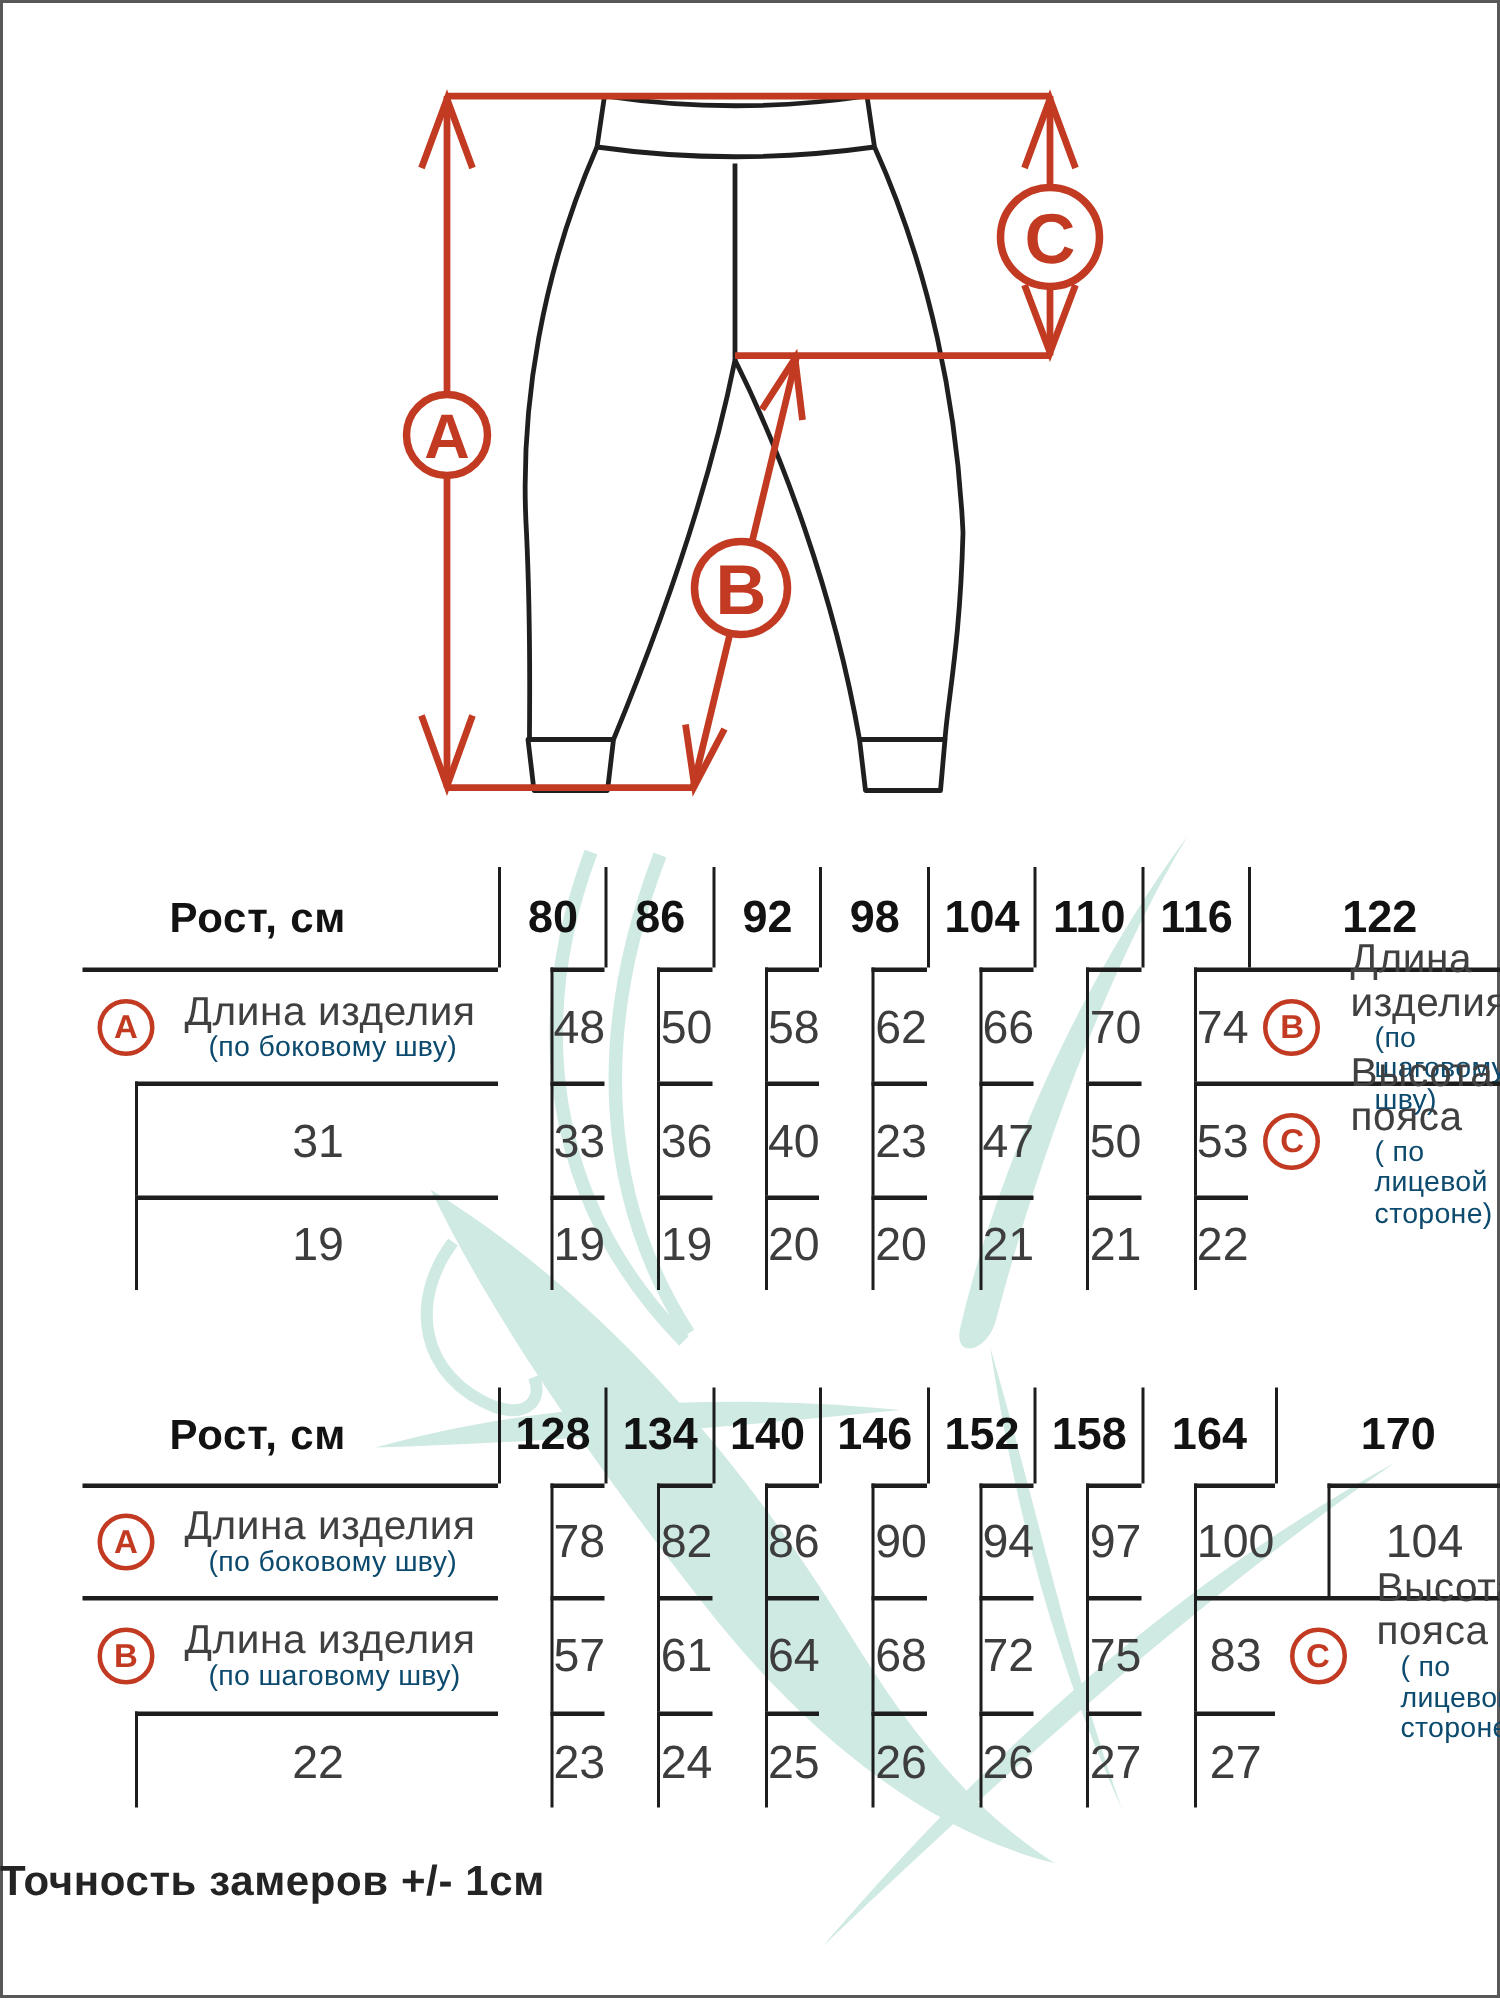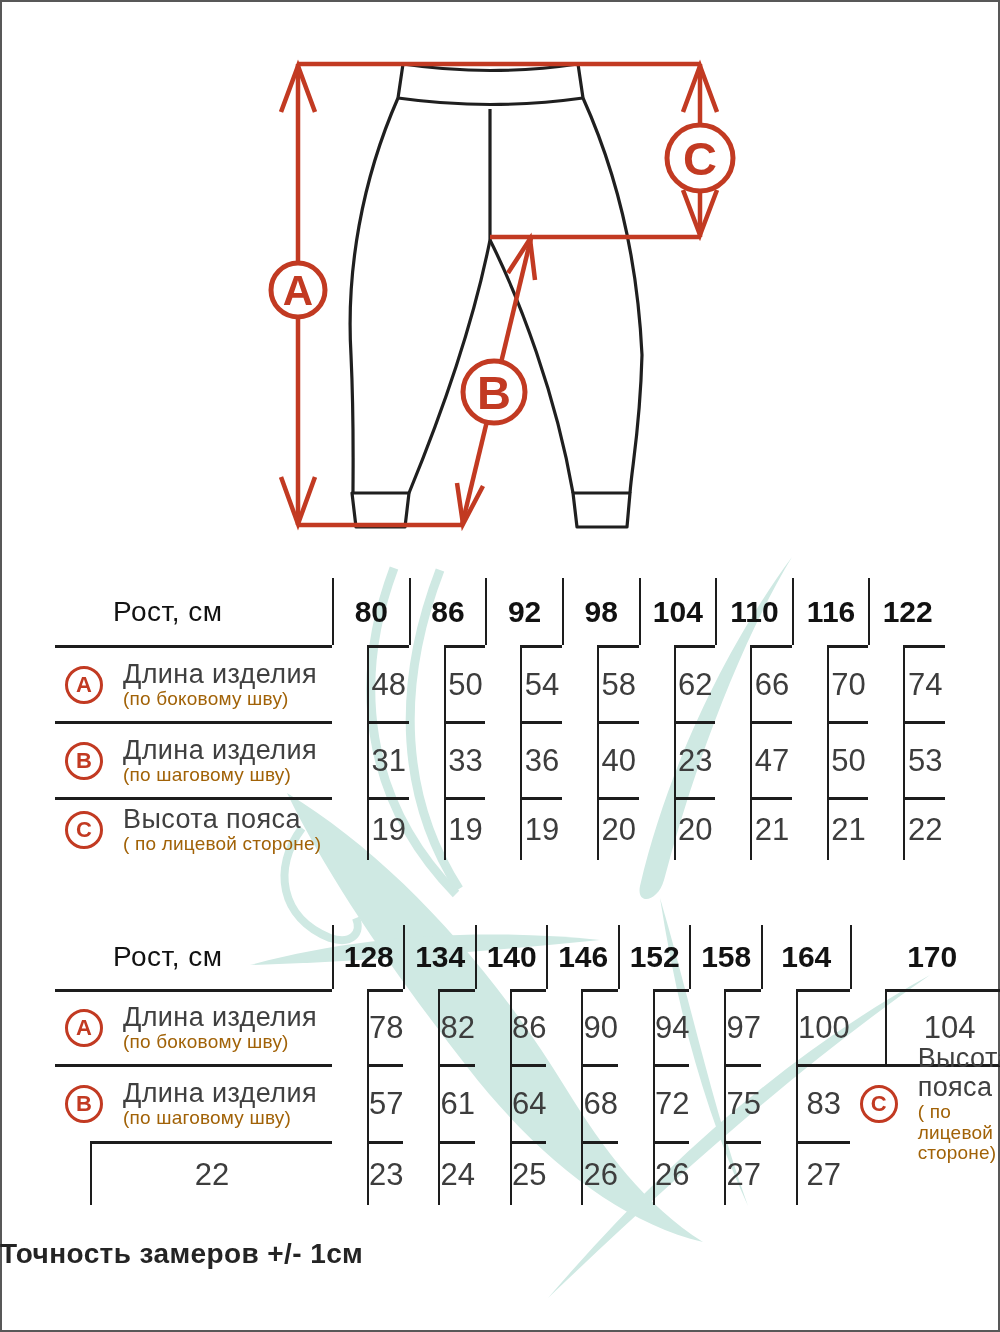--- a/index.html
+++ b/index.html
@@ -13,33 +13,33 @@
   .size-table{
     position:absolute;left:55px;width:890px;z-index:1;
     display:grid;grid-template-columns:277px repeat(8,1fr);
   }
   #table-0{top:578px;grid-template-rows:67px 76px 76px 63px;}
   #table-1{top:925px;grid-template-rows:64px 75px 77px 64px;}
   .cell{display:flex;align-items:center;justify-content:center;}
   .cell.v{border-left:2px solid #1d1d1d;}
   .cell.h{border-top:3px solid #1d1d1d;}
   .hdr-label{justify-content:flex-start;padding-left:58px;
-    font-size:28px;font-weight:400;color:#121212;letter-spacing:.5px;}
+    font-size:28px;font-weight:700;color:#121212;letter-spacing:.5px;}
   .hdr-num{font-size:30px;font-weight:700;color:#121212;text-align:center;}
   .val{font-size:31px;color:#3d3d3d;margin-left:35px;}
   .row-label{justify-content:flex-start;}
   .letter-circle{
     flex:0 0 auto;width:32px;height:32px;margin-left:10px;margin-right:20px;
     border:3px solid var(--accent);border-radius:50%;
     color:var(--accent);font-weight:700;font-size:22px;
     display:flex;align-items:center;justify-content:center;
   }
   .row-titles{display:flex;flex-direction:column;justify-content:space-between;line-height:1.08;}
   .row-title{font-size:27px;color:#404040;letter-spacing:.4px;}
-  .row-sub{font-size:19px;color:#a16207;letter-spacing:.2px;}
+  .row-sub{font-size:19px;color:#0c4a6e;letter-spacing:.2px;margin-left:16px;}
   .footer-note{
     position:absolute;left:0;top:1238px;width:100%;text-align:left;z-index:1;
     font-size:28px;font-weight:700;color:#242424;letter-spacing:.4px;
   }
   .pants{stroke:#1f1f1f;stroke-width:3.2;fill:none;stroke-linejoin:round;}
   .meas{stroke:var(--accent);stroke-width:4.5;fill:none;stroke-linejoin:miter;}
   .meas-circle{fill:#fff;stroke:var(--accent);stroke-width:5;}
   .meas-letter{fill:var(--accent);font-weight:700;text-anchor:middle;}
   .wm-fill{fill:var(--wm);}
   .wm-stroke{fill:none;stroke:var(--wm);}
@@ -109,21 +109,20 @@
       <div class="cell hdr-num v">122</div>
       <div class="cell row-label h">
         <span class="letter-circle">A</span>
         <span class="row-titles">
           <span class="row-title">Длина изделия</span>
           <span class="row-sub">(по боковому шву)</span>
         </span>
       </div>
       <div class="cell val v h">48</div>
       <div class="cell val v h">50</div>
-      <div class="cell val v h">54</div>
       <div class="cell val v h">58</div>
       <div class="cell val v h">62</div>
       <div class="cell val v h">66</div>
       <div class="cell val v h">70</div>
       <div class="cell val v h">74</div>
       <div class="cell row-label h">
         <span class="letter-circle">B</span>
         <span class="row-titles">
           <span class="row-title">Длина изделия</span>
           <span class="row-sub">(по шаговому шву)</span>

